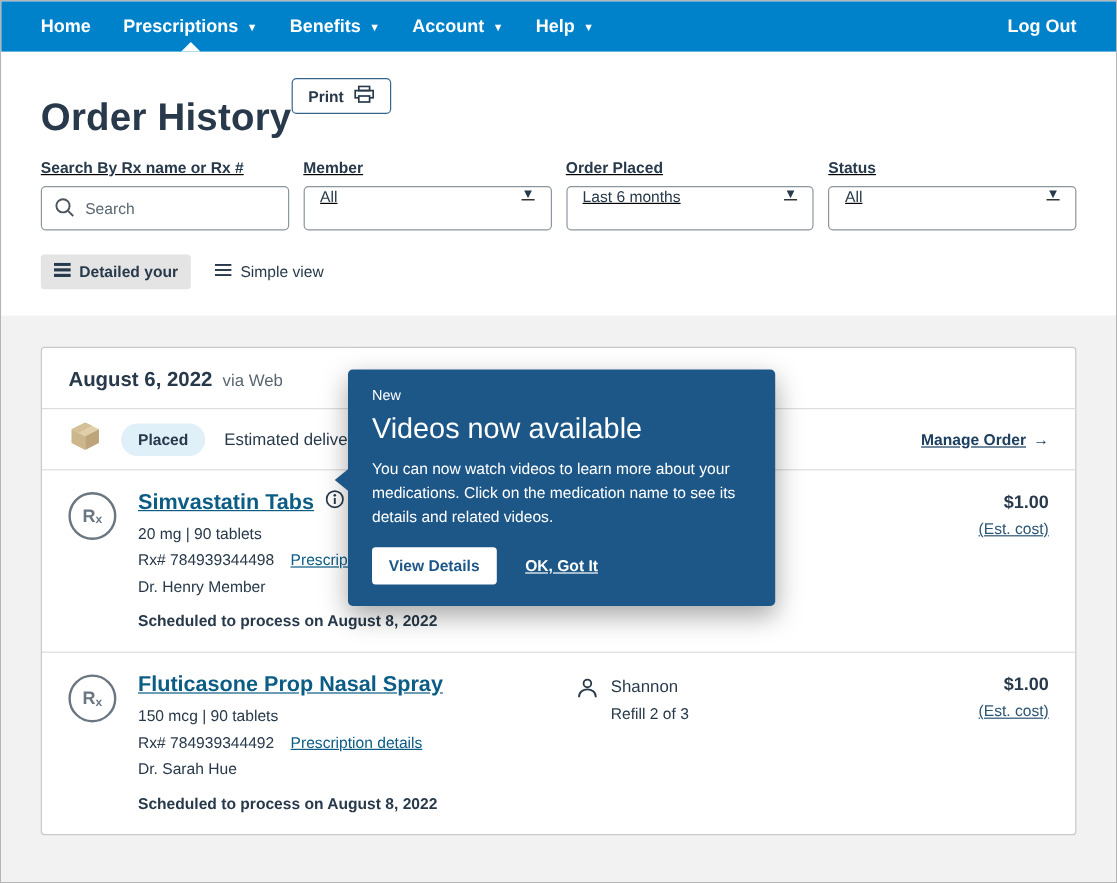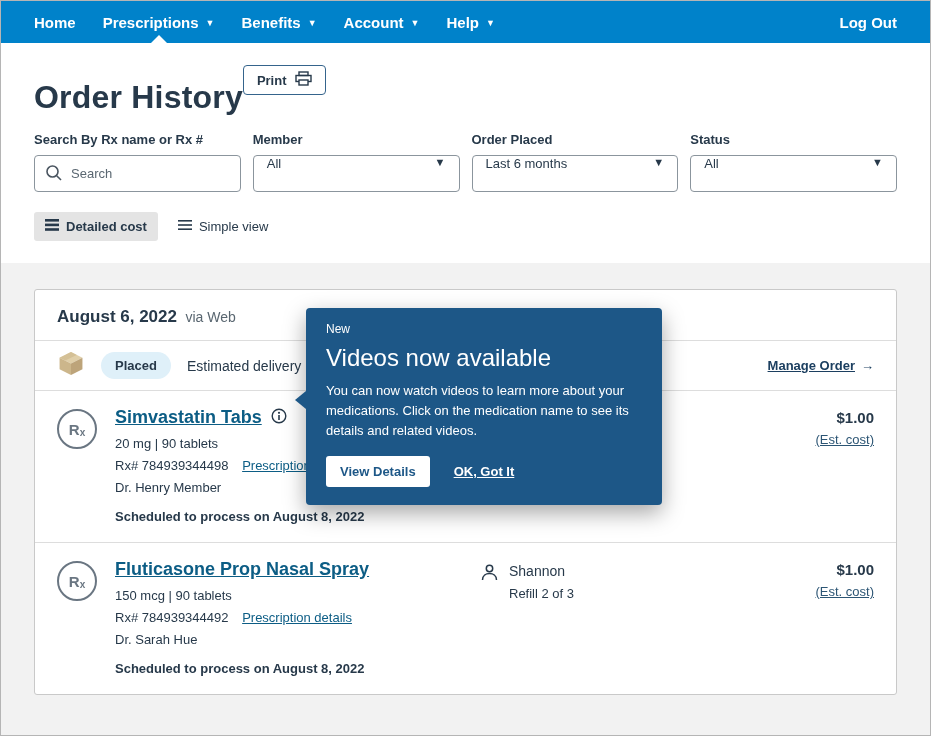--- a/index.html
+++ b/index.html
@@ -15,21 +15,21 @@
   .nav-notch { position: absolute; bottom: 0; left: 150px; width: 0; height: 0;
     border-left: 8px solid transparent; border-right: 8px solid transparent; border-bottom: 8px solid #fff; }
 
   
   .top-section { background: #fff; padding: 22px 33px 22px 33px; }
   .header-row { display: flex; justify-content: flex-start; align-items: flex-start; }
   .page-title { font-size: 32px; font-weight: 600; color: #27394a; margin-top: 14px; letter-spacing: .2px; }
   .print-btn { display: flex; align-items: center; gap: 8px; background: #fff; border: 1px solid #35648c;
     border-radius: 4px; padding: 5px 13px; font-size: 13px; font-weight: bold; color: #27394a; cursor: pointer; }
 
-  .filters-row { display: flex; gap: 12px; margin-top: 16px; }
+  .filters-row { display: flex; gap: 12px; margin-top: 16px; text-decoration: underline; }
   .filter { flex: 1; }
   .filter-label { font-size: 13px; font-weight: bold; color: #27394a; margin-bottom: 8px; }
   .search-wrap { position: relative; }
   .search-input { width: 100%; height: 37px; border: 1px solid #8b959d; border-radius: 4px;
     padding: 0 10px 0 36px; font-size: 13px; color: #27394a; font-family: "Liberation Sans", sans-serif; }
   .search-input::placeholder { color: #5a6771; }
   .search-icon { position: absolute; left: 11px; top: 9px; }
   .select { height: 37px; border: 1px solid #8b959d; border-radius: 4px; background: #fff;
     display: flex; justify-content: space-between; padding: 0 13px; font-size: 13px; color: #27394a; cursor: pointer; }
   .select-caret { font-size: 11px; color: #27394a; }
@@ -71,21 +71,21 @@
 
   .member-col { flex: 0 0 170px; display: flex; gap: 10px; padding-top: 4px; }
   .member-name { font-size: 14px; color: #27394a; }
   .member-refill { margin-top: 7px; font-size: 13px; color: #27394a; }
 
   .price-col { margin-left: auto; text-align: right; padding-top: 2px; }
   .price { font-size: 15px; font-weight: bold; color: #27394a; }
   .est-link { display: block; margin-top: 6px; font-size: 13px; color: #2c5574; text-decoration: underline; cursor: pointer; }
 
   
-  .popup { position: absolute; left: 305px; top: 307px; width: 356px; background: #1d5787; border-radius: 4px;
+  .popup { position: absolute; left: 289px; top: 307px; width: 356px; background: #1d5787; border-radius: 4px;
     padding: 14px 20px 18px; color: #fff; box-shadow: 0 8px 22px rgba(0,0,0,.35); z-index: 10; }
   .popup-arrow { position: absolute; left: -11px; top: 83px; width: 0; height: 0;
     border-top: 9px solid transparent; border-bottom: 9px solid transparent; border-right: 11px solid #1d5787; }
   .popup-tag { font-size: 12px; margin-bottom: 8px; }
   .popup-title { font-size: 24px; font-weight: normal; margin-bottom: 9px; }
   .popup-body { font-size: 13px; line-height: 1.55; }
   .popup-actions { display: flex; align-items: center; gap: 24px; margin-top: 15px; }
   .popup-primary { background: #fff; color: #1d5787; border: none; border-radius: 3px; padding: 8px 14px;
     font-size: 13px; font-weight: bold; font-family: "Liberation Sans", sans-serif; cursor: pointer; }
   .popup-secondary { color: #fff; font-size: 13px; font-weight: bold; text-decoration: underline; cursor: pointer; }
@@ -174,21 +174,21 @@
 
     <div class="toggle-row">
       <div class="view-chip">
         <span>
           <svg width="14" height="12" viewBox="0 0 14 12">
               <rect x="0" y="0" width="14" height="2.6" fill="#27394a"></rect>
               <rect x="0" y="4.6" width="14" height="2.6" fill="#27394a"></rect>
               <rect x="0" y="9.2" width="14" height="2.6" fill="#27394a"></rect>
             </svg>
         </span>
-        <span>Detailed cost</span>
+        <span>Detailed your</span>
       </div>
       <div class="view-plain">
         <span>
           <svg width="14" height="12" viewBox="0 0 14 12">
               <rect x="0" y="1" width="14" height="1.6" fill="#27394a"></rect>
               <rect x="0" y="5.2" width="14" height="1.6" fill="#27394a"></rect>
               <rect x="0" y="9.4" width="14" height="1.6" fill="#27394a"></rect>
             </svg>
         </span>
         <span>Simple view</span>

